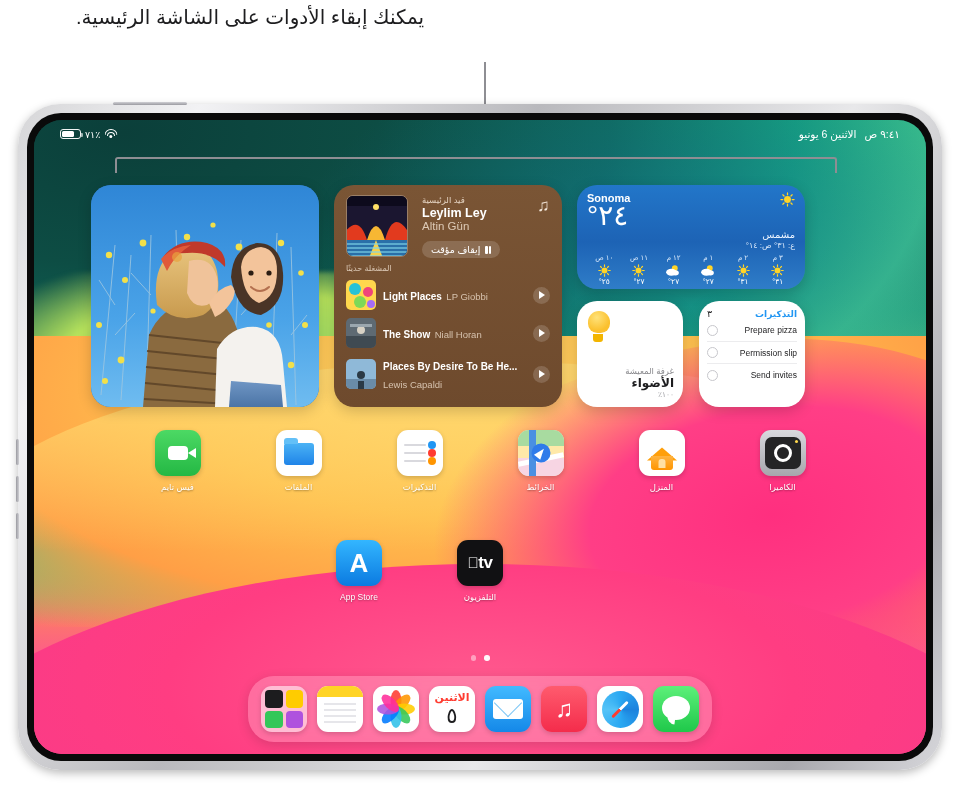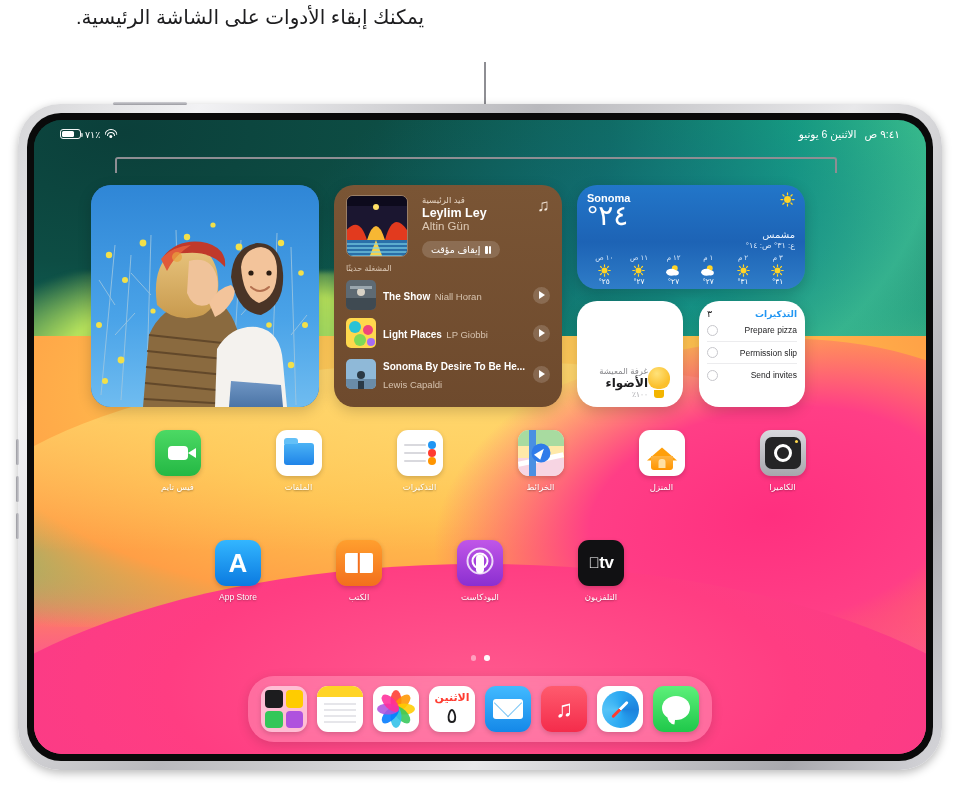--- a/index.html
+++ b/index.html
@@ -187,21 +187,21 @@
   .ww-hours { display: flex; justify-content: space-between; margin-top: 4px; }
   .hcell { text-align: center; flex: 1; }
   .hlab { font-size: 7px; color: #dcebfd; }
   .htmp { font-size: 7.5px; color: #fff; }
   .sun-sm { width: 13px; height: 13px; margin: 1px auto; }
 
   
   .w-home {
     left: 543px; top: 141px; width: 106px; height: 106px;
     background: #fff; direction: rtl; padding: 8px 9px;
-    display: flex; flex-direction: row; justify-content: space-between; align-items: flex-end;
+    display: flex; flex-direction: column; justify-content: space-between; align-items: flex-end;
   }
   .bulb { width: 24px; height: 32px; position: relative; margin: 2px 4px 0 0; }
   .bulb .glass {
     width: 22px; height: 22px; border-radius: 50% 50% 42% 42%;
     background: radial-gradient(60% 60% at 40% 30%, #ffe27a, #fbc02d);
   }
   .bulb .base {
     width: 10px; height: 8px; background: #f3b500; margin: 1px auto 0; border-radius: 0 0 3px 3px;
   }
   .hw-room { font-size: 8.5px; color: #8a8a8e; text-align: right; }
@@ -548,58 +548,58 @@
               </div>
             </div>
 
             <div class="mw-recent">المشغلة حديثًا</div>
 
             <div class="trow">
               <span class="tplay">
                   <em></em>
                 </span>
               <span class="tmeta">
-                <span class="tt">The Show</span>
-                <span class="ta">Niall Horan</span>
-              </span>
-              <span class="tart">
-                <svg viewBox="0 0 30 30" width="30" height="30">
-                    <rect width="30" height="30" fill="#5e6a73"></rect>
-                    <path d="M0 18 H30 V30 H0 Z" fill="#3f4a52"></path>
-                    <circle cx="15" cy="12" r="4" fill="#d8d2c6"></circle>
-                    <path d="M4 6 H26 V9 H4 Z" fill="#9aa6ae"></path>
-                  </svg>
-              </span>
-            </div>
-
-            <div class="trow">
-              <span class="tplay">
-                  <em></em>
-                </span>
-              <span class="tmeta">
                 <span class="tt">Light Places</span>
                 <span class="ta">LP Giobbi</span>
               </span>
               <span class="tart">
                 <svg viewBox="0 0 30 30" width="30" height="30">
                     <rect width="30" height="30" fill="#ffd84d"></rect>
                     <circle cx="9" cy="9" r="6" fill="#27c2d6"></circle>
                     <circle cx="22" cy="12" r="5" fill="#f0457a"></circle>
                     <circle cx="14" cy="22" r="6" fill="#7ed957"></circle>
                     <circle cx="25" cy="24" r="4" fill="#a56cf5"></circle>
                   </svg>
               </span>
             </div>
 
             <div class="trow">
               <span class="tplay">
                   <em></em>
                 </span>
               <span class="tmeta">
-                <span class="tt">Sonoma By Desire To Be He...</span>
+                <span class="tt">The Show</span>
+                <span class="ta">Niall Horan</span>
+              </span>
+              <span class="tart">
+                <svg viewBox="0 0 30 30" width="30" height="30">
+                    <rect width="30" height="30" fill="#5e6a73"></rect>
+                    <path d="M0 18 H30 V30 H0 Z" fill="#3f4a52"></path>
+                    <circle cx="15" cy="12" r="4" fill="#d8d2c6"></circle>
+                    <path d="M4 6 H26 V9 H4 Z" fill="#9aa6ae"></path>
+                  </svg>
+              </span>
+            </div>
+
+            <div class="trow">
+              <span class="tplay">
+                  <em></em>
+                </span>
+              <span class="tmeta">
+                <span class="tt">Places By Desire To Be He...</span>
                 <span class="ta">Lewis Capaldi</span>
               </span>
               <span class="tart">
                 <svg viewBox="0 0 30 30" width="30" height="30">
                     <rect width="30" height="30" fill="#8fb9d8"></rect>
                     <path d="M0 20 H30 V30 H0 Z" fill="#6a8ca8"></path>
                     <circle cx="15" cy="16" r="4" fill="#2b3a46"></circle>
                     <path d="M12 22 H18 V30 H12 Z" fill="#2b3a46"></path>
                   </svg>
               </span>
@@ -780,34 +780,20 @@
                 <div class="ic"></div>
                 <div class="lb"></div>
               </div>
             <div class="app">
               <div class="ic ic-tv">
                 <span class="tvtxt"><span style="font-size:15px"></span><span>tv</span></span>
               </div>
               <div class="lb">التلفزيون</div>
             </div>
             <div class="app">
-              <div class="ic ic-pod">
-                <span class="podring pr2"></span>
-                  <span class="podring pr1"></span>
-                  <span class="podp"></span>
-              </div>
-              <div class="lb">البودكاست</div>
-            </div>
-            <div class="app">
-              <div class="ic ic-books">
-                  <span class="bk"></span>
-                </div>
-              <div class="lb">الكتب</div>
-            </div>
-            <div class="app">
               <div class="ic ic-as">
                 <span class="asA">A</span>
               </div>
               <div class="lb">App Store</div>
             </div>
           </div>
         </div>
 
         <div class="dots">
           <div class="dot on"></div>

